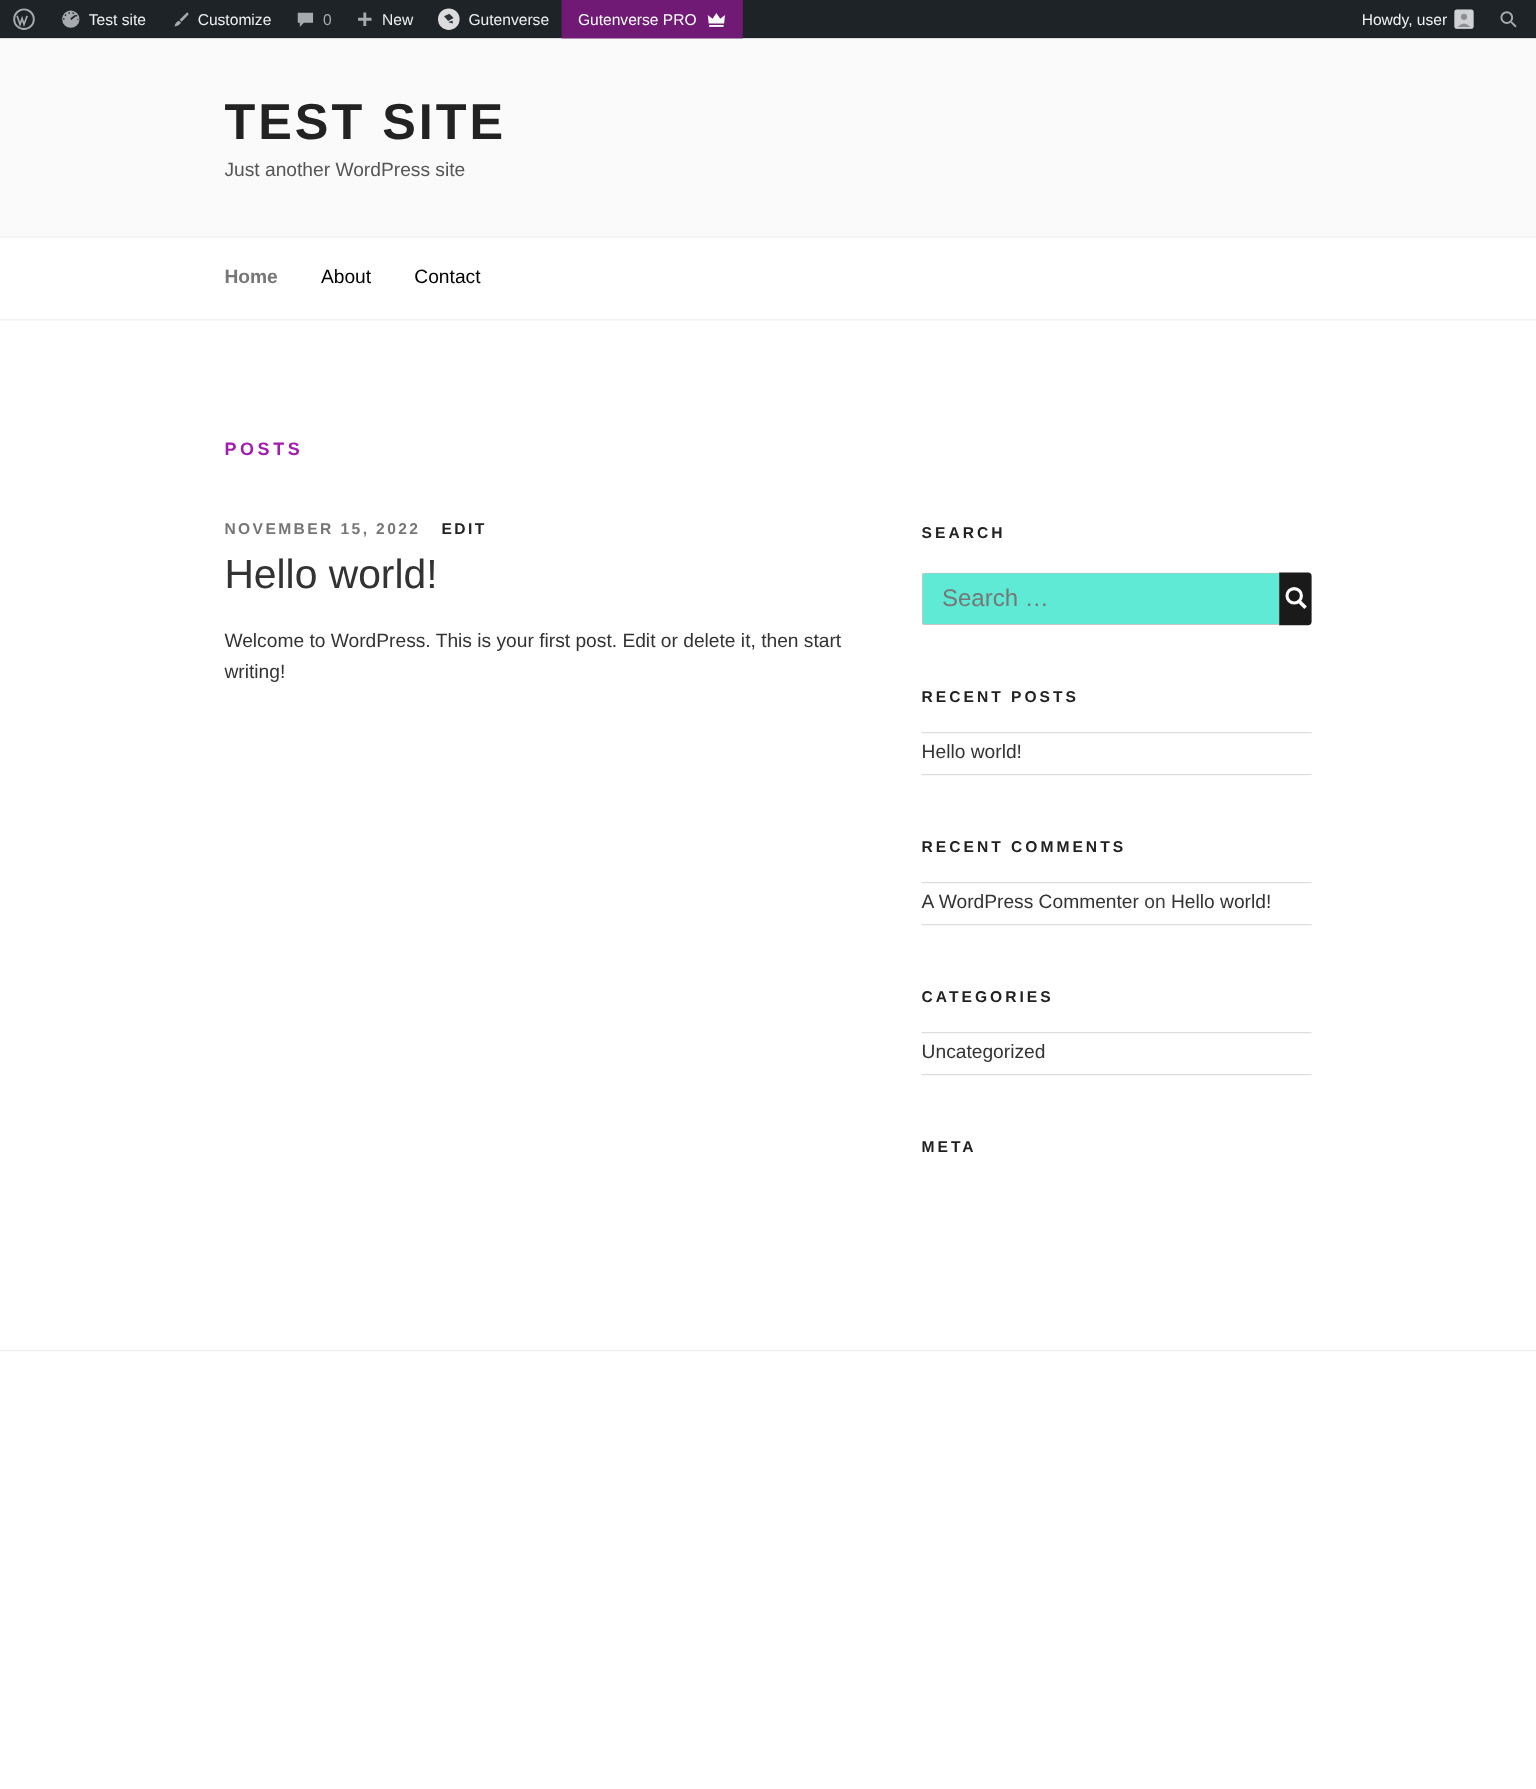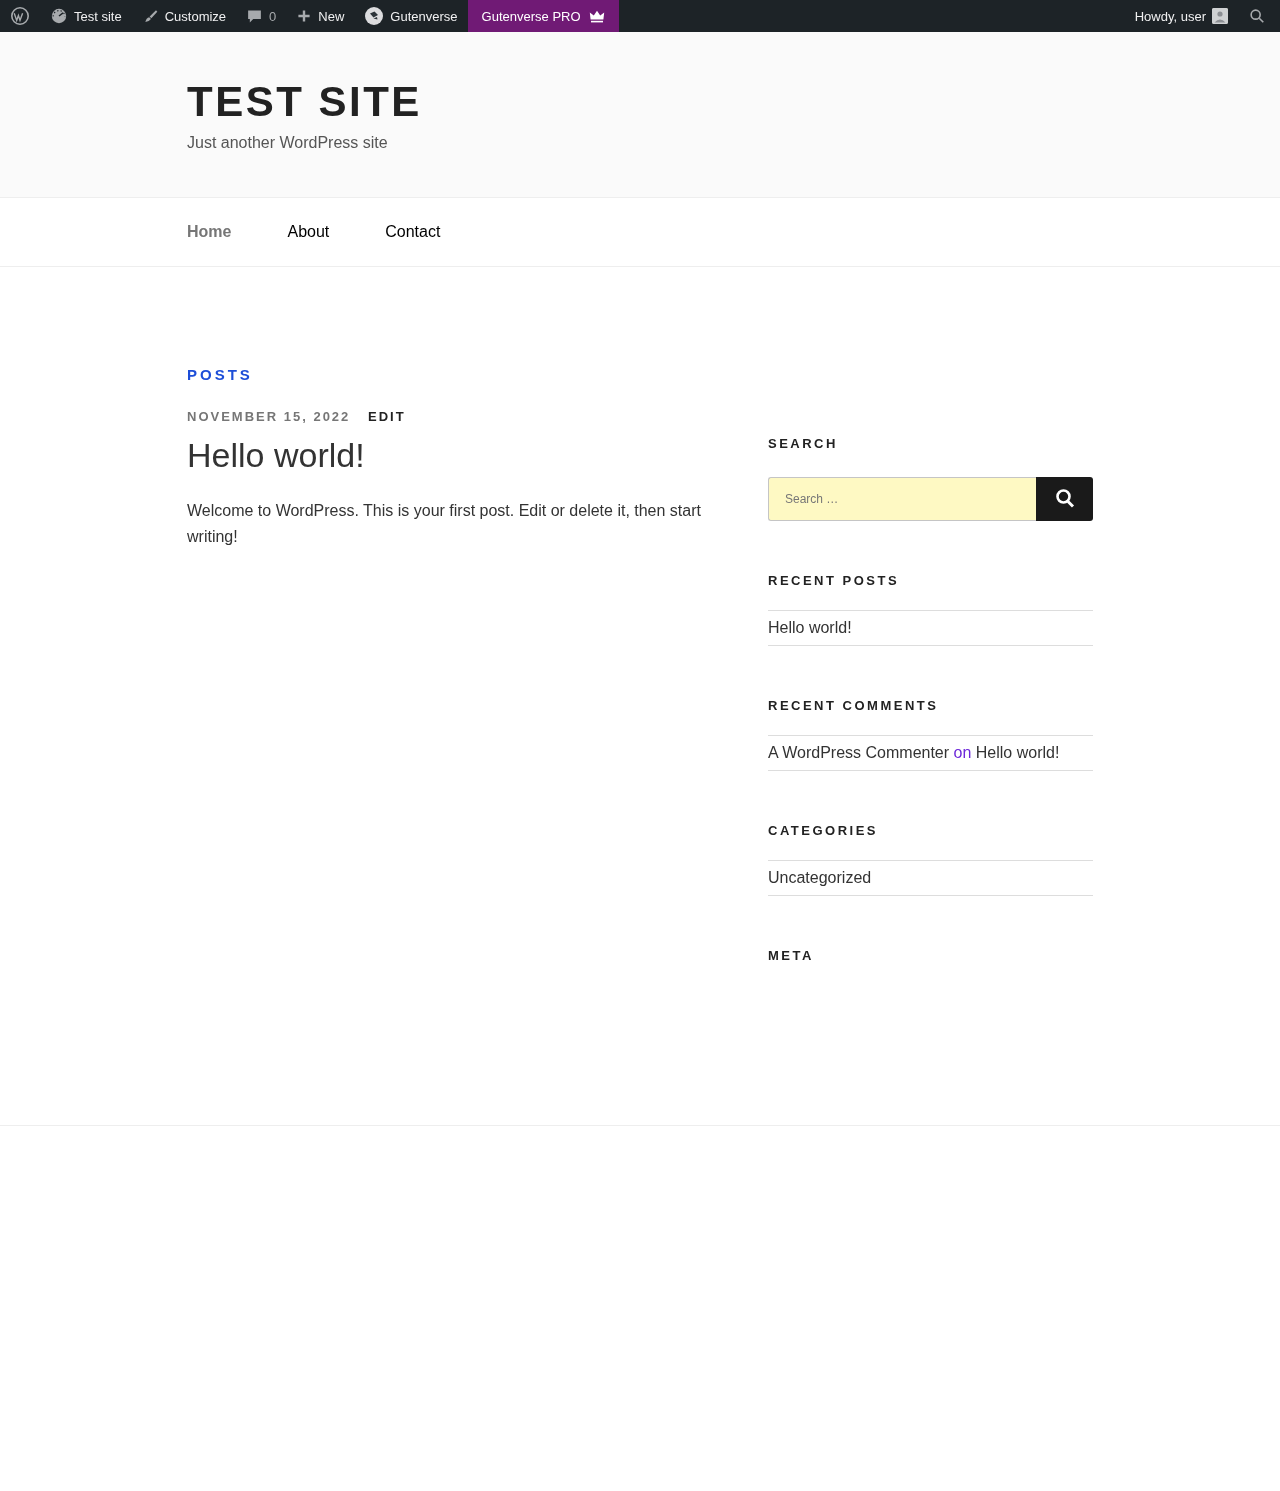--- a/index.html
+++ b/index.html
@@ -72,43 +72,43 @@
 
   
   .top-nav {
     background: #fff;
     border-top: 1px solid #eee;
     border-bottom: 1px solid #eee;
     height: 70px;
     display: flex;
     align-items: center;
   }
-  .top-nav .wrap { display: flex; gap: 56px; align-items: center; }
+  .top-nav .wrap { display: flex; gap: 36px; align-items: center; }
   .nav-link {
     font-size: 16px;
     font-weight: 400;
     color: #000000;
     text-decoration: none;
     cursor: pointer;
   }
   .nav-link.current { color: #767676; font-weight: 700; }
 
   
   .site-content { padding-top: 99px; padding-bottom: 110px; }
   .content-row { display: flex; justify-content: space-between; align-items: flex-start; }
   .main-col { width: 525px; }
   .sidebar-col { width: 325px; margin-top: 70px; }
 
   .page-title {
     font-size: 15px;
     font-weight: 800;
     letter-spacing: 3px;
-    color: #1d4ed8;
+    color: #a21caf;
     text-transform: uppercase;
-    margin-bottom: 26px;
+    margin-bottom: 50px;
   }
   .entry-meta {
     font-size: 13px;
     font-weight: 700;
     letter-spacing: 2px;
     text-transform: uppercase;
   }
   .posted-on { color: #767676; }
   .edit-link { color: #222; margin-left: 12px; text-decoration: none; cursor: pointer; }
   .entry-title {
@@ -136,24 +136,24 @@
     margin-bottom: 22px;
   }
   .search-form { display: flex; margin-top: 26px; }
   .search-field {
     flex: 1;
     height: 44px;
     border: 1px solid #c5c5c5;
     border-right: none;
     border-radius: 3px 0 0 3px;
     padding: 0 16px;
-    font-size: 12px;
+    font-size: 20px;
     font-family: "Liberation Sans", "DejaVu Sans", sans-serif;
     color: #333;
-    background: #fef9c3;
+    background: #5eead4;
     outline: none;
   }
   .search-field::placeholder { color: #777; }
   .search-submit {
     width: 57px;
     height: 44px;
     background: #1a1a1a;
     border: none;
     border-radius: 0 3px 3px 0;
     display: flex;
@@ -162,21 +162,21 @@
     cursor: pointer;
   }
   .widget-list { list-style: none; border-top: 1px solid #ddd; }
   .widget-list li {
     border-bottom: 1px solid #ddd;
     padding: 8px 0;
     font-size: 16px;
     color: #333;
   }
   .widget-list a { color: #333; text-decoration: none; cursor: pointer; }
-  .comment-on { color: #6d28d9; }
+  .comment-on { color: #404040; }
 
   
   .site-footer {
     border-top: 1px solid #eee;
     padding: 44px 0 40px 0;
   }
 </style>
 </head>
 <body>
 

